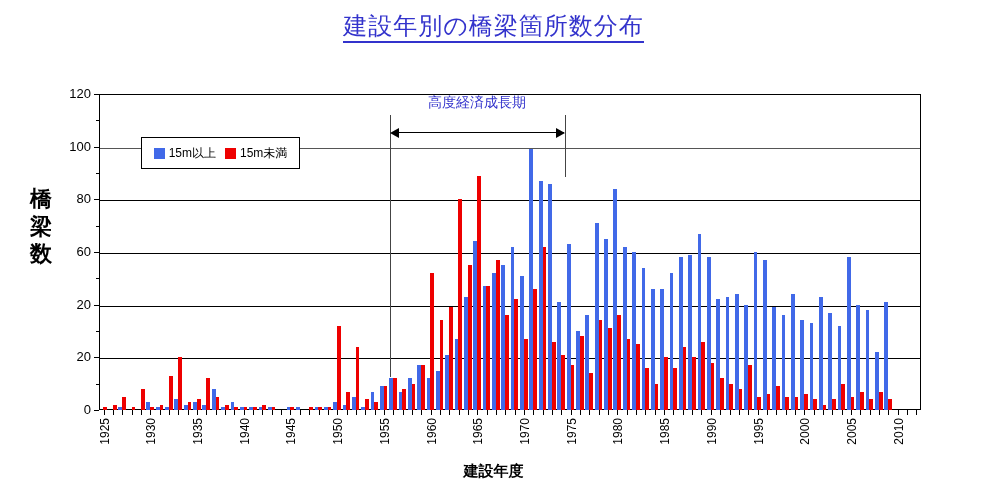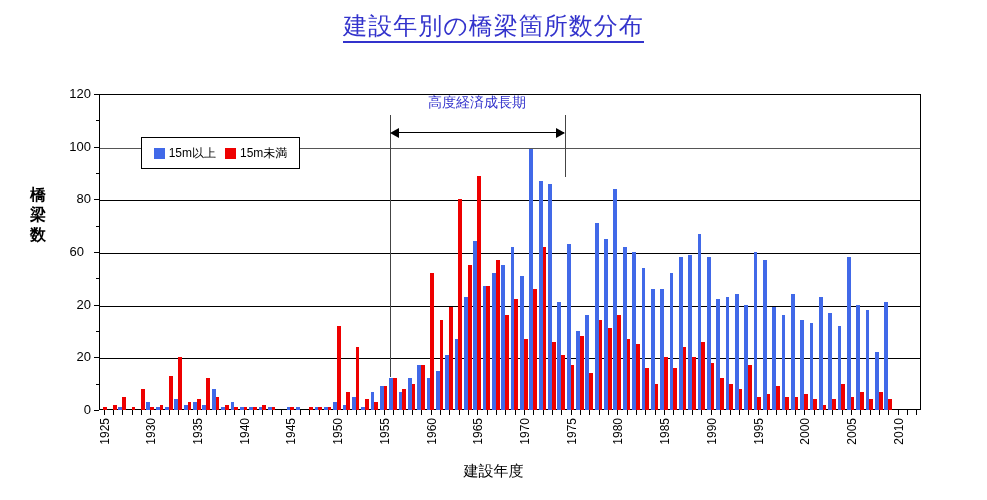--- a/index.html
+++ b/index.html
@@ -49,21 +49,21 @@
     width:40px;
   }
   .y-ticks{position:absolute;left:99px;top:94px;height:316px;width:1px;}
   .ytick{position:absolute;left:-5px;width:5px;height:1px;background:#000;}
   .ytick.minor{left:-3px;width:3px;}
 
   .y-axis-title{
     position:absolute;
     left:30px;top:185px;
     width:22px;
-    font-size:16px;
+    font-size:22px;
     color:#000;
     line-height:1.25;
     text-align:left;
     font-weight:bold;
   }
 
   
   .x-tick{
     position:absolute;
     top:410px;width:1px;height:5px;background:#000;
@@ -75,21 +75,21 @@
     writing-mode:vertical-rl;
     transform:rotate(180deg);
     white-space:nowrap;
     letter-spacing:0px;
   }
   .x-axis-title{
     position:absolute;
     left:0;top:462px;width:987px;
     text-align:center;
     font-size:15px;color:#000;
-    font-weight:normal;
+    font-weight:bold;
   }
 
   
   .bars{position:absolute;left:99px;top:94px;width:822px;height:316px;overflow:hidden;}
   .bar{position:absolute;bottom:0;}
   .bar.blue{background:#4169e8;}
   .bar.red{background:#ee0000;}
 
   
   .legend{
@@ -327,21 +327,21 @@
       <div class="ytick" style="top: 105.333px;"></div>
       <div class="ytick minor" style="top: 79px;"></div>
       <div class="ytick" style="top: 52.6667px;"></div>
       <div class="ytick minor" style="top: 26.3333px;"></div>
       <div class="ytick" style="top: 0px;"></div>
     </div>
   <div id="y-labels">
       <div class="y-tick-label" style="left: 51px; top: 402px; right: auto;">0</div>
       <div class="y-tick-label" style="left: 51px; top: 349.333px; right: auto;">20</div>
       <div class="y-tick-label" style="left: 51px; top: 296.667px; right: auto;">20</div>
-      <div class="y-tick-label" style="left: 44px; top: 244px; right: auto;">60</div>
+      <div class="y-tick-label" style="left: 51px; top: 244px; right: auto;">60</div>
       <div class="y-tick-label" style="left: 51px; top: 191.333px; right: auto;">80</div>
       <div class="y-tick-label" style="left: 51px; top: 138.667px; right: auto;">100</div>
       <div class="y-tick-label" style="left: 51px; top: 86px; right: auto; text-align: right;">120</div>
     </div>
 
   <div class="y-axis-title">
     <span>橋梁数</span>
   </div>
 
   <div id="x-axis">

